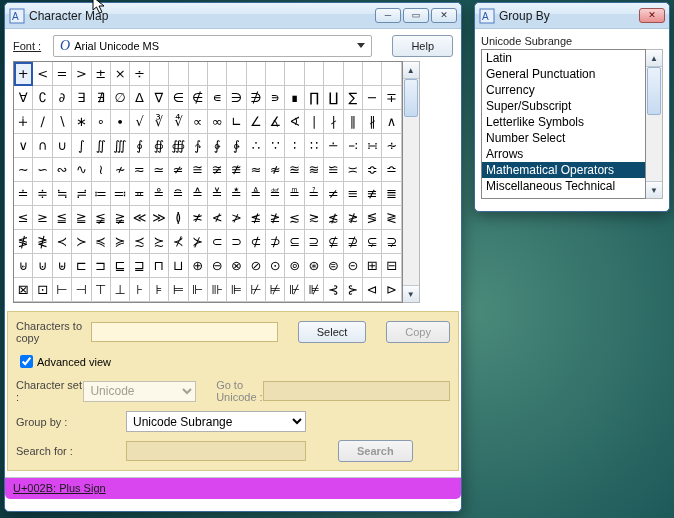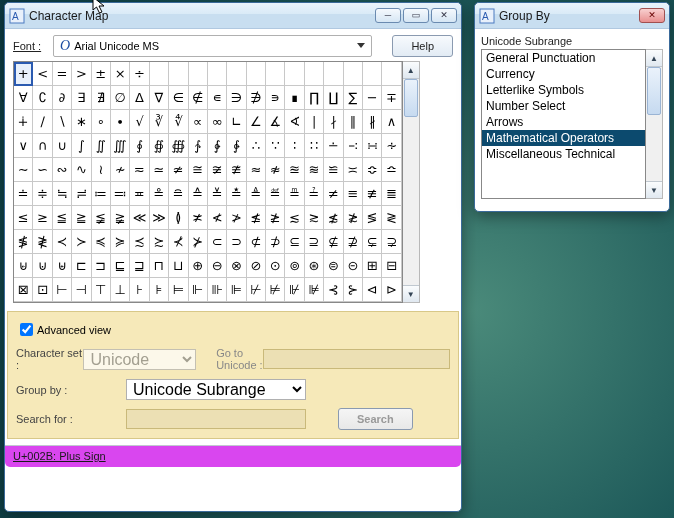--- a/index.html
+++ b/index.html
@@ -164,21 +164,21 @@
     flex:1;
     height:20px;
     border:1px solid #c9b97a;
     background:#fff7db;
     padding:0 4px;
   }
   .textin.dis{background:#ece0b4;color:#888;}
   select.combo {
     height:21px;
     border:1px solid #b0b0b0;
-    font-size:16px;
+    font-size:12px;
     background:#fff;
     padding:0 2px;
   }
   .chk{margin-right:4px;}
   .status {
     border-top:1px solid #c0c8d0;
     background:#d946ef;
     padding:4px 8px;
     height:22px;
     color:#1a1a1a;
@@ -453,20 +453,26 @@
         <div class="arr">▲</div>
         <div class="track">
           <div class="thumb"></div>
         </div>
         <div class="arr dn">▼</div>
       </div>
     </div>
 
     <div class="yellowzone">
       <div class="row">
+        <span class="lbl">Characters to copy</span>
+        <input class="textin" value="" style="">
+        <button class="stdbtn">Select</button>
+        <button class="stdbtn" disabled="">Copy</button>
+      </div>
+      <div class="row">
         <input type="checkbox" class="chk" checked="" style="">
         <span>Advanced view</span>
       </div>
       <div class="row">
         <span class="lbl">Character set :</span>
         <select class="combo" disabled="" style="width:180px;">
           <option>Unicode</option>
         </select>
         <span class="lbl" style="width:auto;margin-left:20px;color:#888;">Go to Unicode :</span>
         <input class="textin dis" disabled="" style="flex: 0 0 44px;" value="">
@@ -497,22 +503,24 @@
     </span>
     <span class="title">Group By</span>
     <div class="winbtns">
       <div class="winbtn close">✕</div>
     </div>
   </div>
   <div class="body">
     <div class="gb-head">Unicode Subrange</div>
     <div class="listwrap">
       <div class="listbox" id="gblist">
+          <div class="listitem">Latin</div>
           <div class="listitem">General Punctuation</div>
           <div class="listitem">Currency</div>
+          <div class="listitem">Super/Subscript</div>
           <div class="listitem">Letterlike Symbols</div>
           <div class="listitem">Number Select</div>
           <div class="listitem">Arrows</div>
           <div class="listitem sel">Mathematical Operators</div>
           <div class="listitem">Miscellaneous Technical</div>
         </div>
       <div class="vscroll">
         <div class="arr">▲</div>
         <div class="track">
           <div class="thumb"></div>

